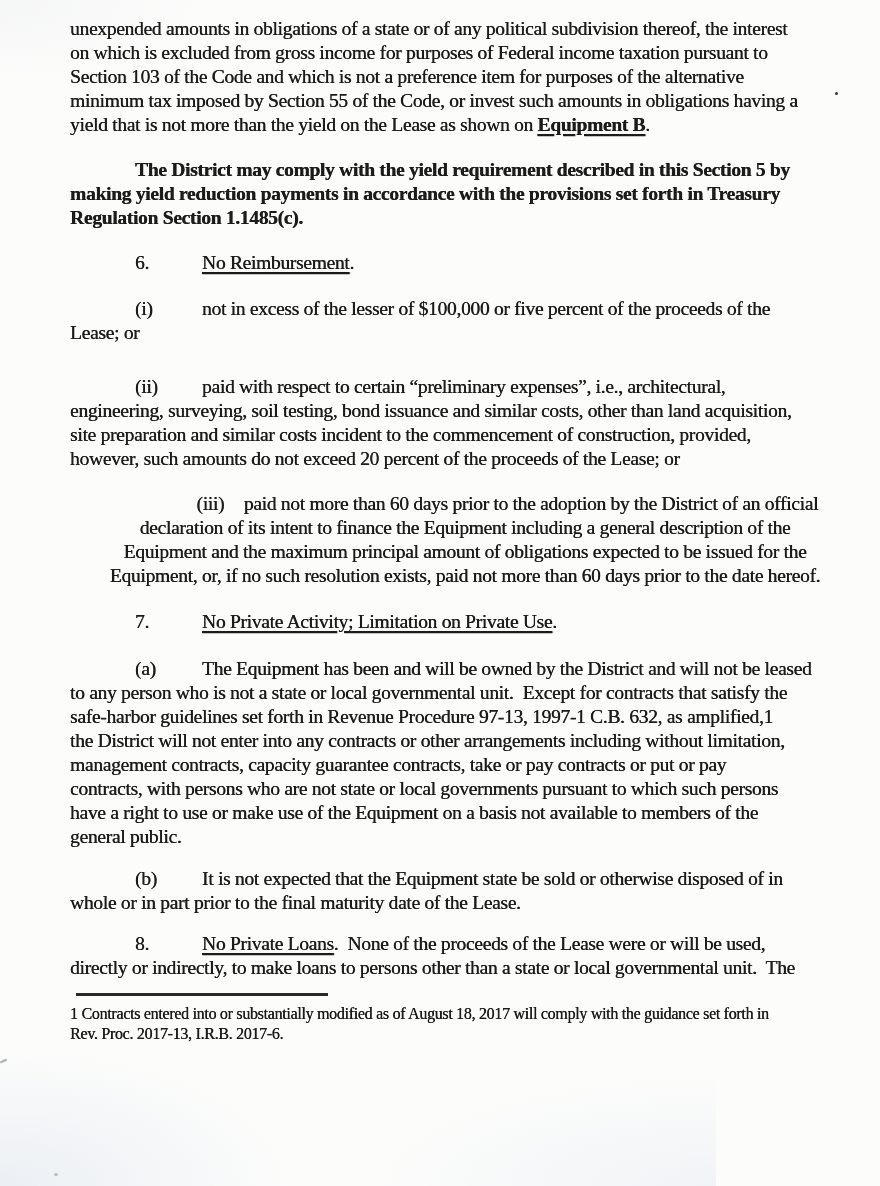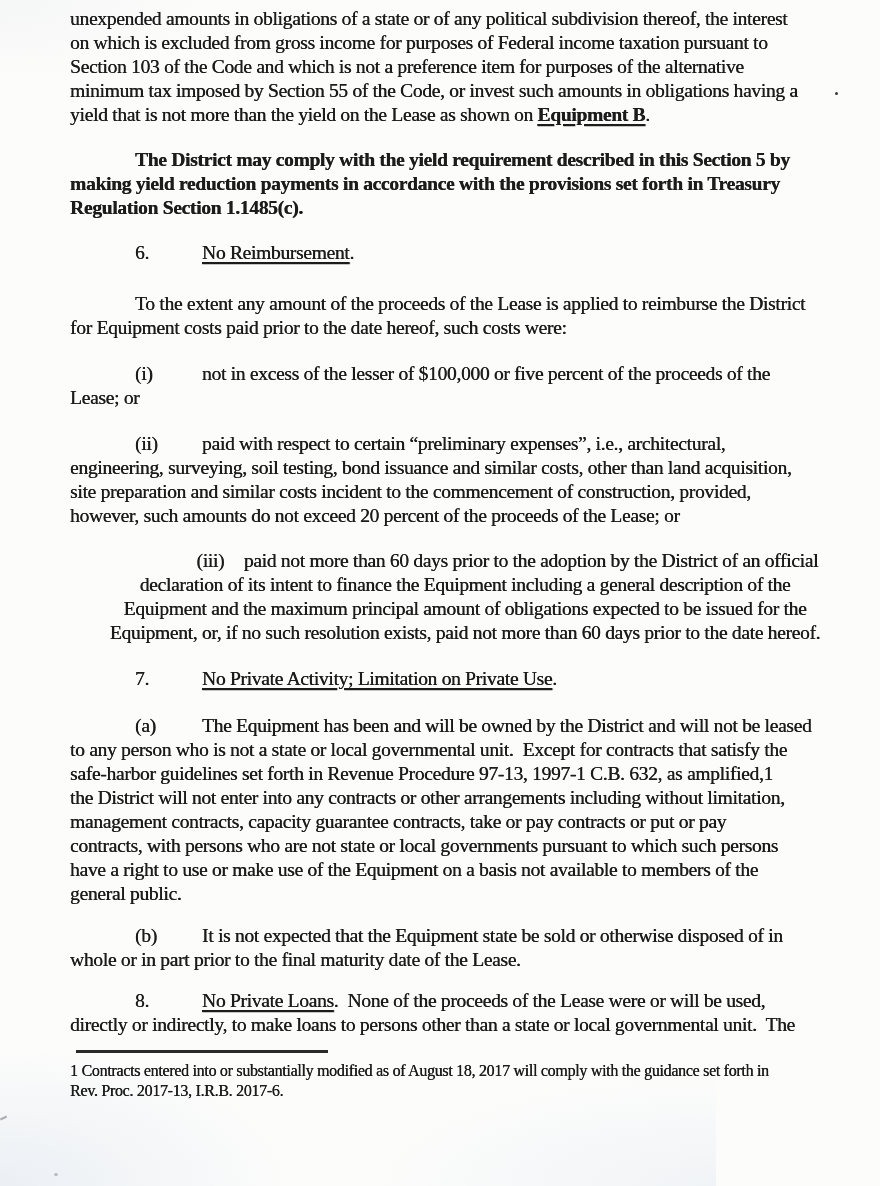--- a/index.html
+++ b/index.html
@@ -11,21 +11,21 @@
     width:880px;height:1186px;
     background:var(--paper);
     font-family:"Liberation Serif","DejaVu Serif",serif;
     color:var(--ink);
     overflow:hidden;
   }
   .page{
     position:relative;
     width:716px;height:1186px;
     box-sizing:border-box;
-    padding:7px 20px 0 70px;
+    padding:17px 20px 0 70px;
     background:
       radial-gradient(ellipse 420px 200px at 0% 100%, rgba(176,195,220,0.22), rgba(176,195,220,0) 70%),
       radial-gradient(ellipse 500px 160px at 100% 100%, rgba(176,195,220,0.15), rgba(176,195,220,0) 70%),
       radial-gradient(ellipse 300px 120px at 0% 0%, rgba(200,205,215,0.12), rgba(200,205,215,0) 70%);
   }
   .para{
     margin:0;
     width:790px;
     white-space:pre-wrap;
     font-size:19.5px;
@@ -39,21 +39,21 @@
   .u{
     text-decoration:underline;
     text-decoration-thickness:2px;
     text-underline-offset:3px;
   }
   .b{font-weight:700;}
   .mt-p2{margin-top:21px;font-weight:bold;}
   .mt-h6{margin-top:21px;}
   .mt-p3{margin-top:27px;}
   .mt-i1{margin-top:22px;}
-  .mt-i2{margin-top:22px;}
+  .mt-i2{margin-top:30px;}
   .mt-i3{margin-top:21px;text-align:center;}
   .mt-h7{margin-top:22px;}
   .mt-pa{margin-top:23px;}
   .mt-pb{margin-top:18px;}
   .mt-p8{margin-top:17px;}
   .fn-sep{
     margin:13px 0 0 6px;
     width:252px;height:3px;
     background:#2a2a2a;
     border:none;
@@ -82,22 +82,20 @@
 Section 103 of the Code and which is not a preference item for purposes of the alternative
 minimum tax imposed by Section 55 of the Code, or invest such amounts in obligations having a
 yield that is not more than the yield on the Lease as shown on </span><span class="b u">Equipment B</span><span>.</span></p>
 
   <p class="para indent mt-p2"><span>The District may comply with the yield requirement described in this Section 5 by
 making yield reduction payments in accordance with the provisions set forth in Treasury
 Regulation Section 1.1485(c).</span></p>
 
   <p class="para indent mt-h6"><span class="num">6.</span><span class="u">No Reimbursement</span><span>.</span></p>
 
-  <p class="para indent mt-p3"><span>To the extent any amount of the proceeds of the Lease is applied to reimburse the District
-for Equipment costs paid prior to the date hereof, such costs were:</span></p>
 
   <p class="para indent mt-i1"><span class="num">(i)</span><span>not in excess of the lesser of $100,000 or five percent of the proceeds of the
 Lease; or</span></p>
 
   <p class="para indent mt-i2"><span class="num">(ii)</span><span>paid with respect to certain “preliminary expenses”, i.e., architectural,
 engineering, surveying, soil testing, bond issuance and similar costs, other than land acquisition,
 site preparation and similar costs incident to the commencement of construction, provided,
 however, such amounts do not exceed 20 percent of the proceeds of the Lease; or</span></p>
 
   <p class="para indent mt-i3"><span class="num">(iii)</span><span>paid not more than 60 days prior to the adoption by the District of an official

